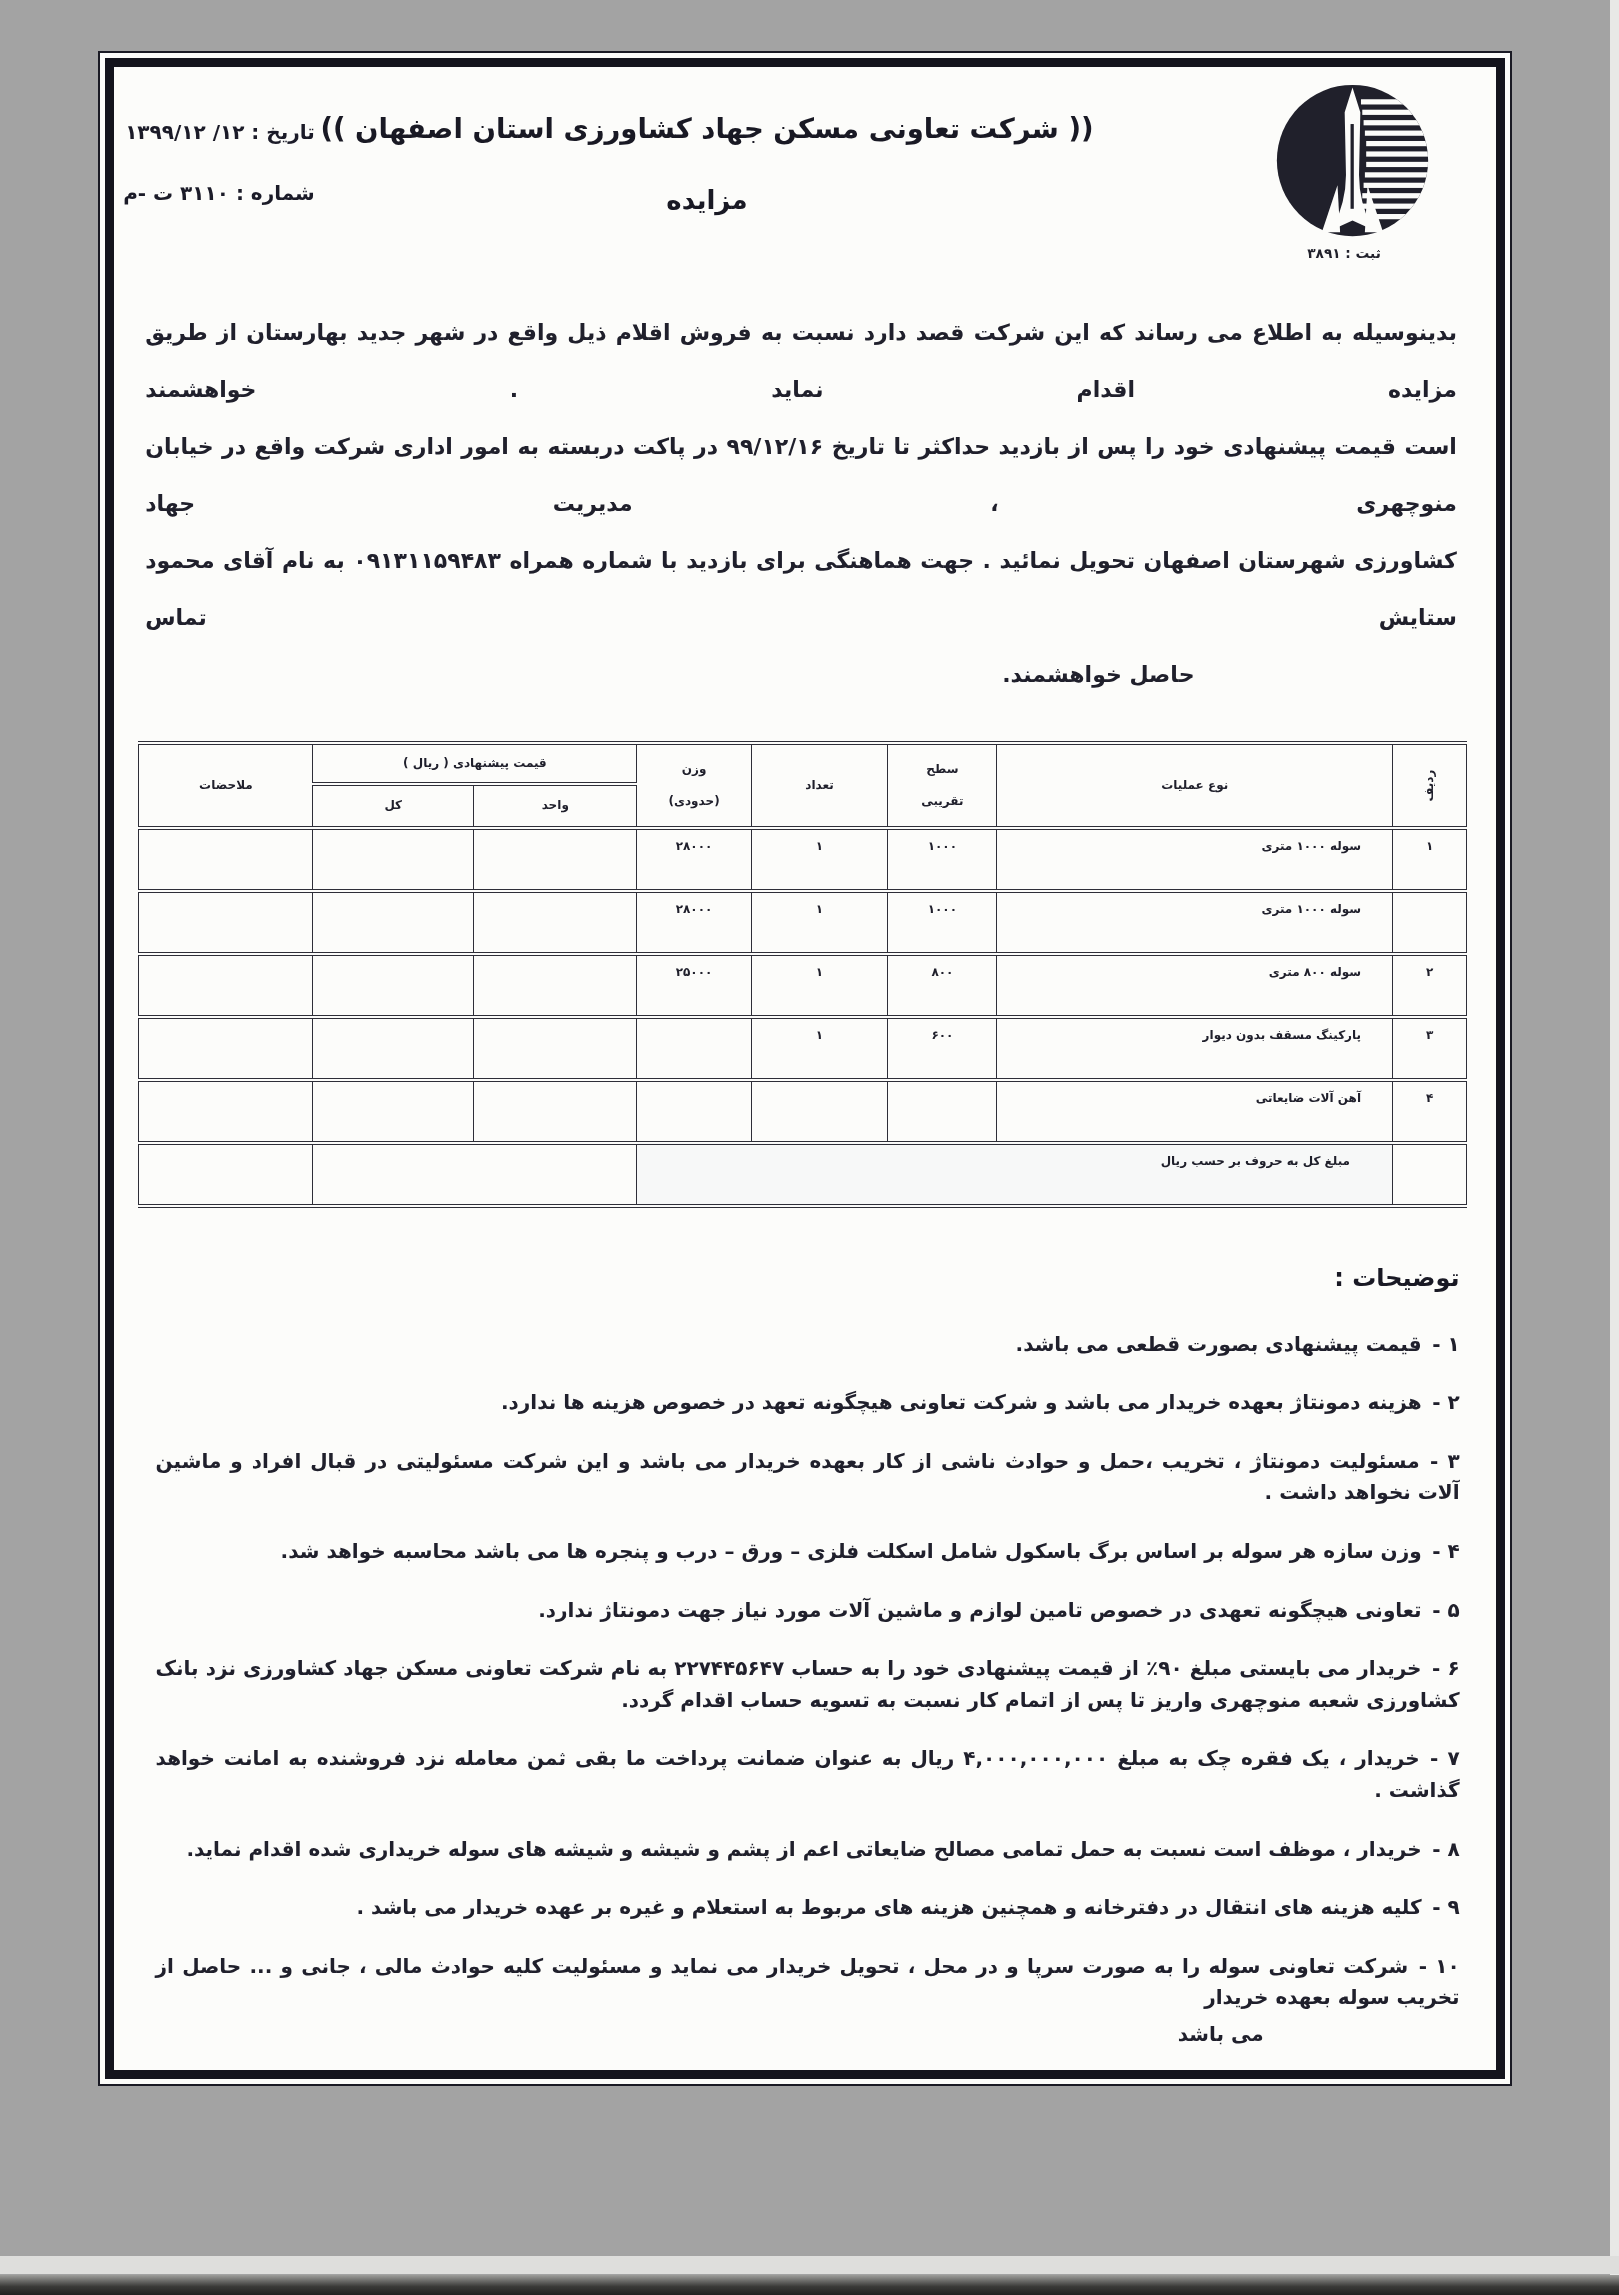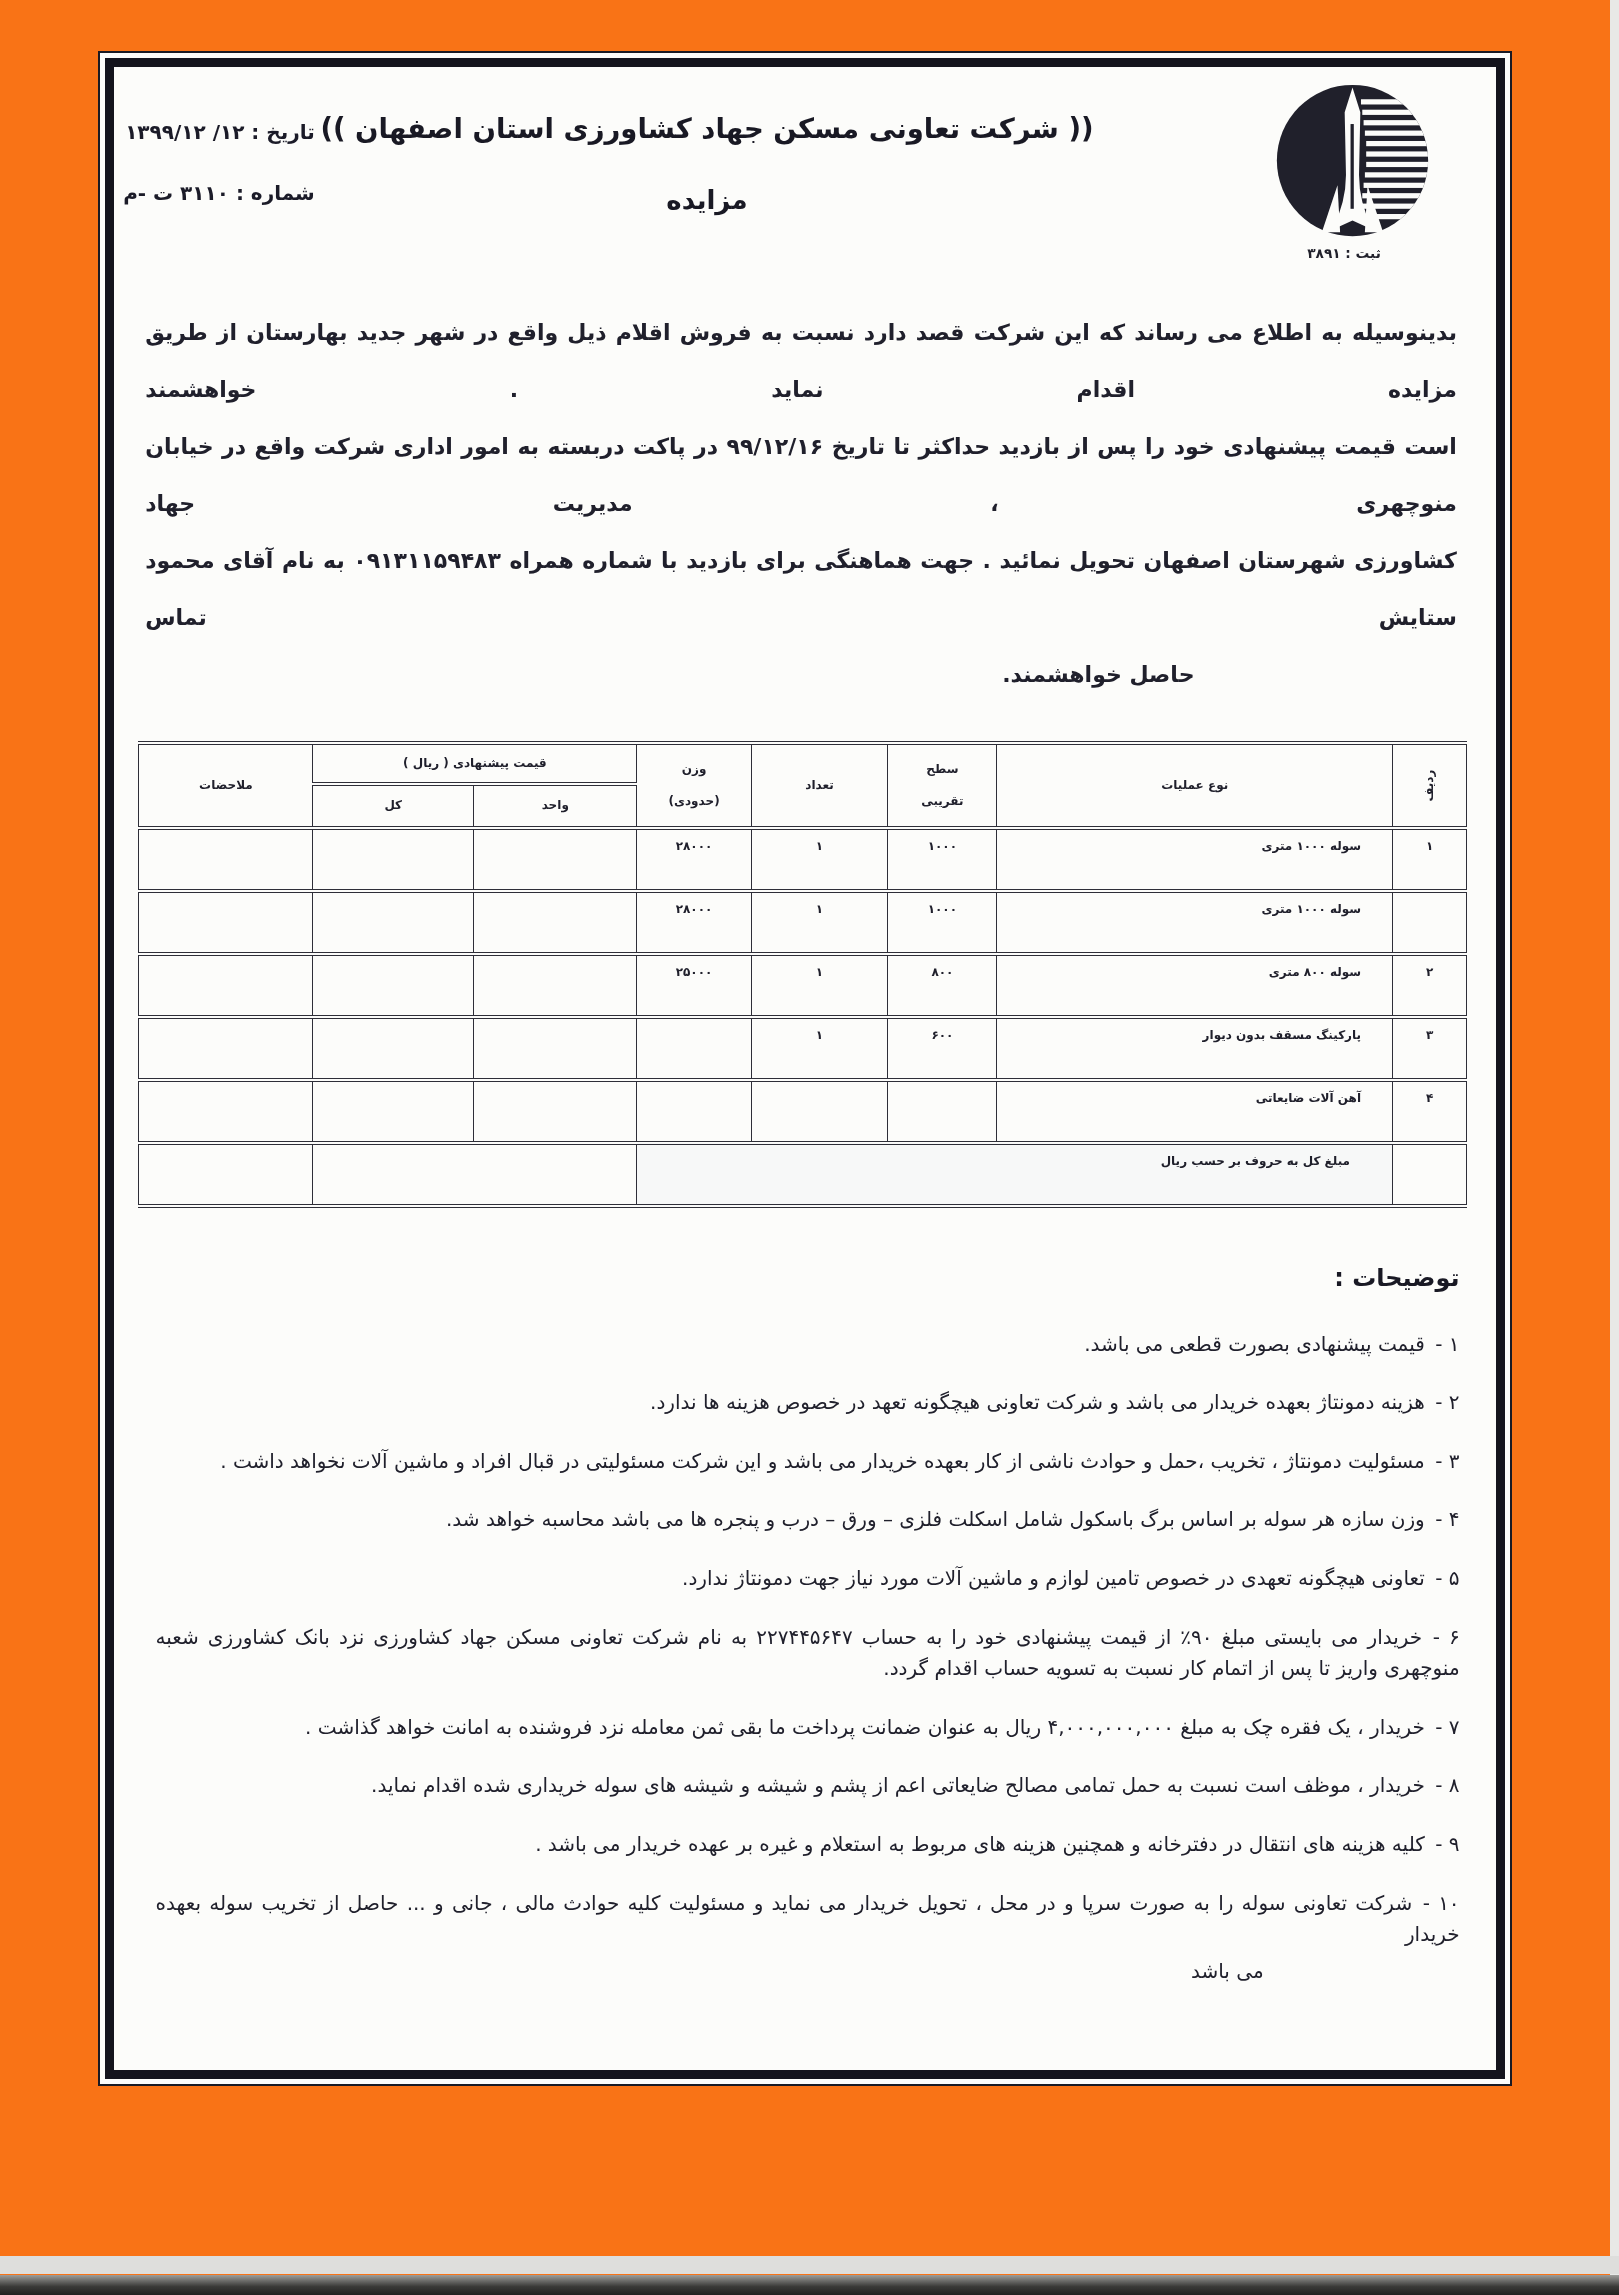--- a/index.html
+++ b/index.html
@@ -3,21 +3,21 @@
 <meta charset="utf-8">
 <style>
   * { box-sizing: border-box; margin: 0; padding: 0; }
   html,body { background:#ffffff; }
   body {
     width:1619px; height:2295px; position:relative;
     font-family:"DejaVu Sans", sans-serif;
     color:#1e1e2a;
   }
   .sheet { position:absolute; inset:0; width:1619px; height:2295px;
-    background:#f97316; overflow:hidden; }
+    background:#a3a3a3; overflow:hidden; }
 
   
   .edge-right { position:absolute; right:0; top:0; width:9.2px; height:100%;
     background:#e8e8e6; }
   .band-light { position:absolute; left:0; top:2256px; width:100%; height:18.3px;
     background:#dededc; }
   .band-dark  { position:absolute; left:0; top:2275px; width:100%; height:21px;
     background:linear-gradient(180deg,#9d9d9a 0%,#3a3a38 55%,#1e1e1d 100%); }
 
   
@@ -61,21 +61,21 @@
     text-align:center; }
   .bid-table tbody td.op { text-align:right; padding-right:31px; }
   .summary-row td { height:68px; vertical-align:middle; padding-top:0; }
   .summary-row .sum-text { text-align:right; padding-right:42px;
     background:rgba(110,145,200,0.035); }
 
   
   .notes { margin-top:56px; padding:0 7.8px 0 13px; }
   .notes-heading { font-size:24px; font-weight:bold; text-align:right; color:#191924; }
   .note-list { margin-top:37px; }
-  .note-item { font-size:20px; font-weight:normal; line-height:1.58;
+  .note-item { font-size:20px; font-weight:bold; line-height:1.58;
     text-align:justify; margin-bottom:27px; color:#20202c; }
   .note-num { margin-left:10.5px; white-space:nowrap; }
   .note-cont { padding-right:196px; margin-top:5.2px; text-align:right; }
   .note-cont:empty { display:none; }
 </style>
 </head>
 <body>
 
 <div class="sheet">
 

